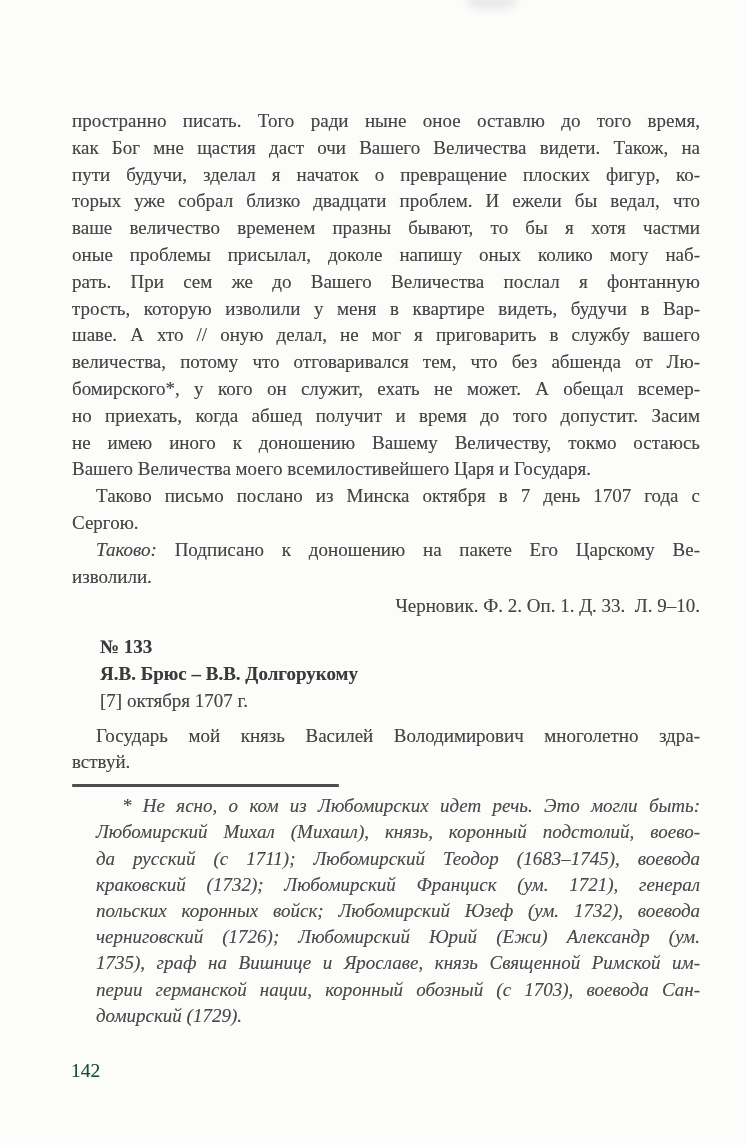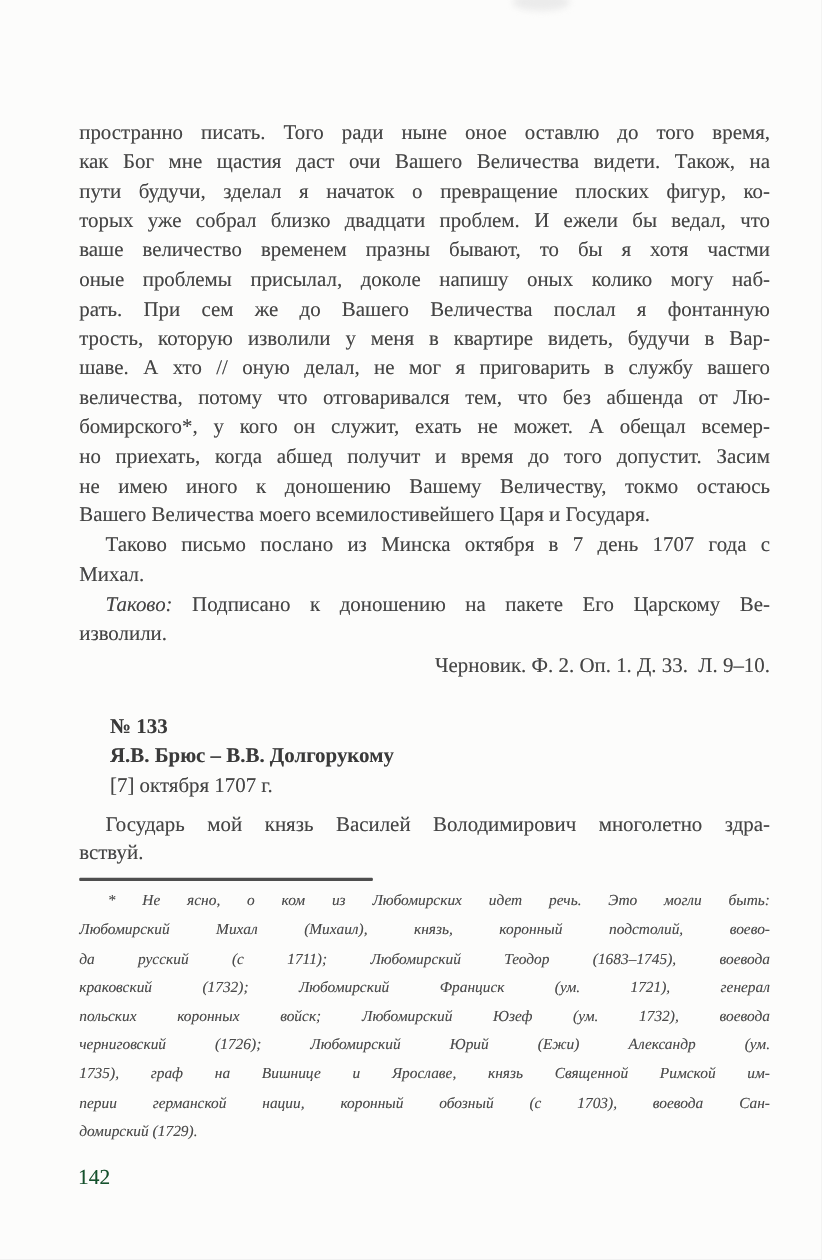--- a/index.html
+++ b/index.html
@@ -21,31 +21,32 @@
   .textcol {
     position:absolute; left:72px; top:108px; width:628px;
     font-size:19px; line-height:26.8px;
     text-shadow:0 0 0.4px rgba(70,70,70,.45);
   }
   .line { text-align:justify; text-align-last:justify; text-justify:inter-word; }
   .line.last { text-align-last:left; }
   .line.indent { text-indent:24px; }
   .it { font-style:italic; }
   .source { text-align:right; margin-top:3px; }
-  .heading { margin-top:28px; padding-left:28px; }
+  .heading { margin-top:14px; padding-left:28px; }
   .heading .bold { font-weight:bold; color:#3a3a3a; }
   .greeting { margin-top:8px; }
   .rule {
     margin-top:8px; width:267px; height:3px;
     background:#4e4e4e; border-radius:1px;
   }
   .footnote {
     margin-top:6px;
-    font-style:italic; font-size:14px; line-height:26.2px;
+    font-style:italic; font-size:19px; line-height:26.2px;
     color:#4b4b4b;
+    margin-left:24px;
   }
   .footnote .line.indent { text-indent:26px; }
   .pagenum {
     position:absolute; left:71px; top:1060px;
     font-size:19.5px; color:#14532d;
     text-shadow:0 0 0.4px rgba(70,70,70,.45);
   }
 </style>
 </head>
 <body>
@@ -67,21 +68,21 @@
         <div class="line j">шаве. А хто // оную делал, не мог я приговарить в службу вашего</div>
         <div class="line j">величества, потому что отговаривался тем, что без абшенда от Лю-</div>
         <div class="line j">бомирского*, у кого он служит, ехать не может. А обещал всемер-</div>
         <div class="line j">но приехать, когда абшед получит и время до того допустит. Засим</div>
         <div class="line j">не имею иного к доношению Вашему Величеству, токмо остаюсь</div>
         <div class="line last">Вашего Величества моего всемилостивейшего Царя и Государя.</div>
       </div>
 
     <div class="para">
         <div class="line j indent">Таково письмо послано из Минска октября в 7 день 1707 года с</div>
-        <div class="line last">Михал.</div>
+        <div class="line last">Сергою.</div>
       </div>
 
     <div class="para">
         <div class="line j indent"><span class="it">Таково:</span> Подписано к доношению на пакете Его Царскому Ве-</div>
         <div class="line last">изволили.</div>
       </div>
 
     <div class="source">Черновик. Ф. 2. Оп. 1. Д. 33.&nbsp; Л. 9–10.</div>
 
     <div class="heading">

